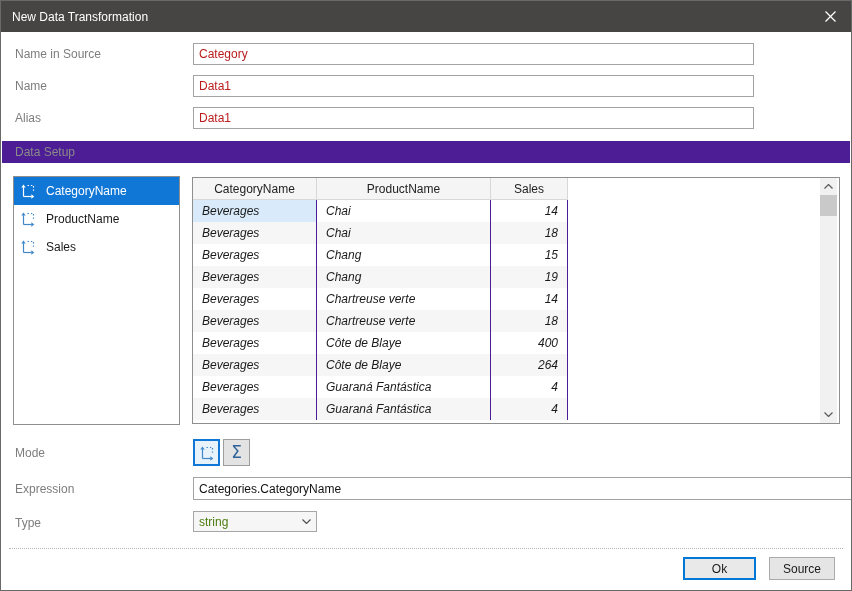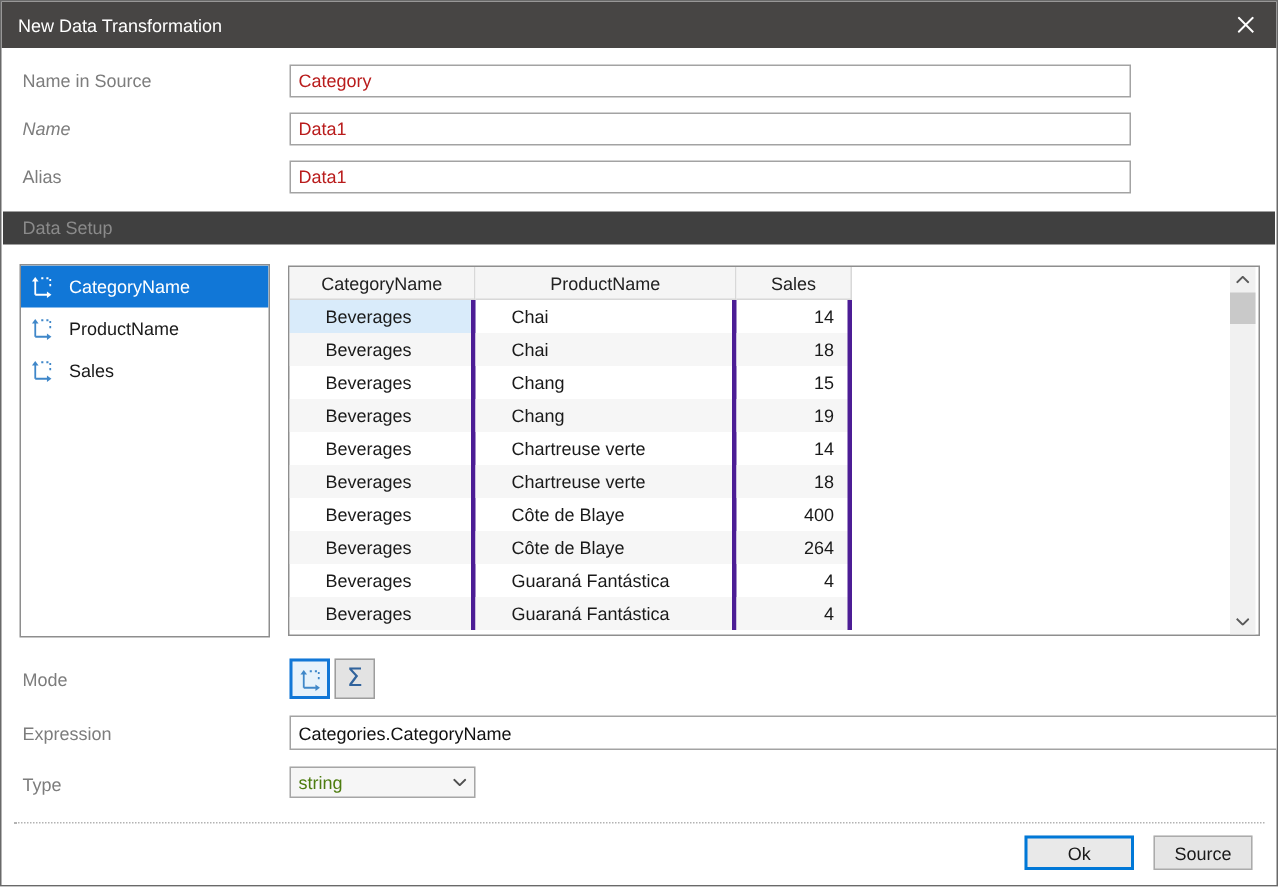--- a/index.html
+++ b/index.html
@@ -17,40 +17,40 @@
                display:flex; align-items:center; justify-content:center; cursor:pointer; }
 
   
   .lbl { position:absolute; left:14px; color:#7d7d7d; }
   .txt-input { position:absolute; left:192px; width:561px; height:22px;
                border:1px solid #a3a3a3; background:#ffffff; padding:0 5px;
                font-family:"Liberation Sans", sans-serif; font-size:12px; color:#b91c1c; }
 
   
   .section-band { position:absolute; left:1px; right:1px; top:140px; height:22px;
-                  background:#404040; display:flex; align-items:center; }
+                  background:#4c1d95; display:flex; align-items:center; }
   .section-band span { padding-left:13px; color:#8a8a8a; }
 
   
   .fields-panel { position:absolute; left:12px; top:175px; width:167px; height:249px;
                   border:1px solid #8e8e8e; background:#ffffff; overflow:hidden; }
   .field-item { height:28px; display:flex; align-items:center; padding-left:6px; cursor:pointer; }
   .field-item .f-icon { width:16px; height:16px; flex:0 0 16px; margin-right:10px; }
   .field-item.selected { background:#1177d7; color:#ffffff; }
 
   
   .grid-panel { position:absolute; left:191px; top:176px; width:648px; height:247px;
                 border:1px solid #8e8e8e; background:#ffffff; overflow:hidden; }
   .grid-head { display:flex; height:22px; }
   .grid-head .hcell { background:#f5f5f5; border-right:1px solid #d8d8d8;
                       border-bottom:1px solid #d8d8d8; display:flex; align-items:center;
                       justify-content:center; color:#222; }
   .grid-row { display:flex; height:22px; }
-  .grid-row .cell { display:flex; align-items:center; padding:0 24px;
-                    border-right:3px solid #4c1d95; white-space:nowrap; overflow:hidden; }
+  .grid-row .cell { display:flex; align-items:center; padding:0 9px;
+                    border-right:1px solid #4c1d95; white-space:nowrap; overflow:hidden;font-style:italic; }
   .grid-row.alt .cell { background:#f6f6f6; }
   .cell.num { justify-content:flex-end; padding-right:9px; }
   .cell.focused { background:#d9ebfa !important; }
   .col0 { width:124px; } .col1 { width:174px; } .col2 { width:77px; }
 
   
   .vscroll { position:absolute; top:0; right:2px; width:17px; height:100%;
              background:#f1f1f1; }
   .vs-btn { position:absolute; left:0; width:17px; height:17px; display:flex;
             align-items:center; justify-content:center; cursor:pointer; }
@@ -101,21 +101,21 @@
       <svg width="11" height="11" viewBox="0 0 11 11">
         <line x1="0.5" y1="0.5" x2="10.5" y2="10.5" stroke="#ffffff" stroke-width="1.3"></line>
         <line x1="10.5" y1="0.5" x2="0.5" y2="10.5" stroke="#ffffff" stroke-width="1.3"></line>
       </svg>
     </span>
   </div>
 
   <span class="lbl" style="top:46px;">Name in Source</span>
   <input class="txt-input" style="top: 42px;" value="Category">
 
-  <span class="lbl" style="top:78px;font-style:italic;">Name</span>
+  <span class="lbl" style="top:78px;">Name</span>
   <input class="txt-input" style="top: 74px;" value="Data1">
 
   <span class="lbl" style="top:110px;">Alias</span>
   <input class="txt-input" style="top: 106px;" value="Data1">
 
   <div class="section-band">
     <span>Data Setup</span>
   </div>
 
   <div class="fields-panel" id="fields-list">

